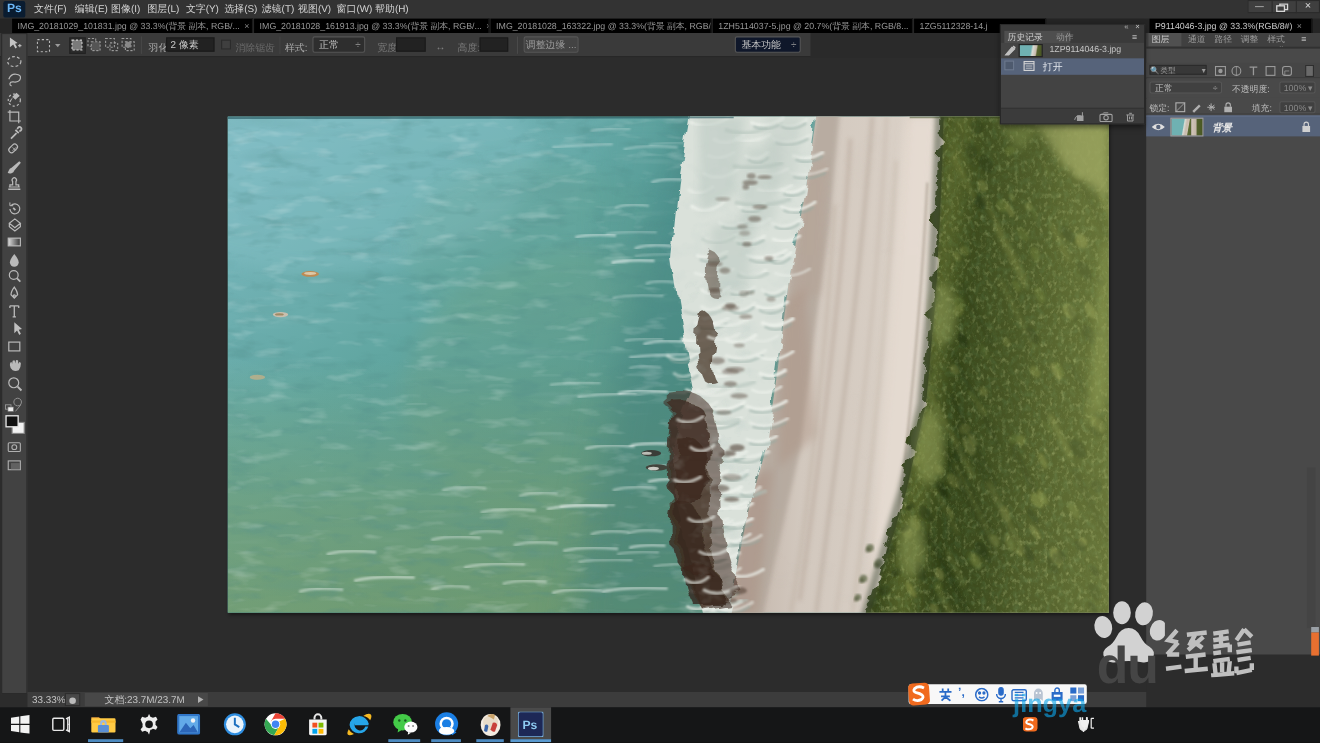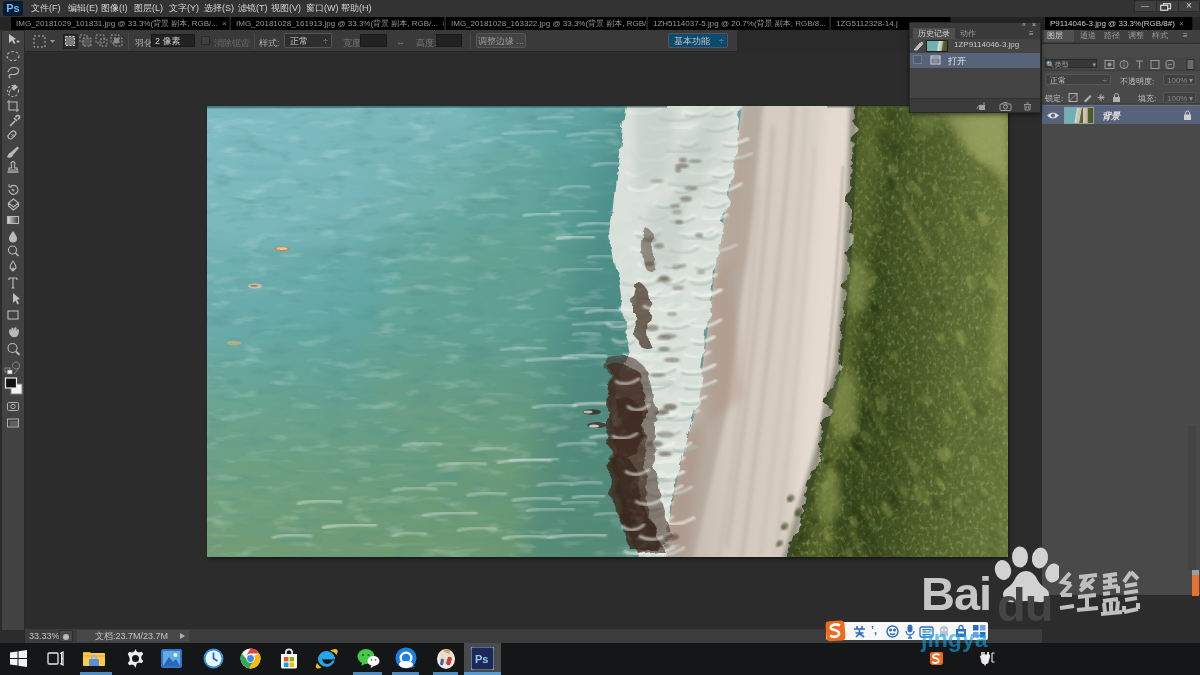--- a/index.html
+++ b/index.html
@@ -695,21 +695,21 @@
     <span class="vsep" style="left:254px"></span>
     <span class="lbl" style="left:259px">样式:</span>
     <span class="ddl" style="left:284px;width:48px">正常<span class="stp">÷</span></span>
     <span class="lbl" style="left:343px;color:#7a7a7a">宽度:</span>
     <span class="inp" style="left:360px;width:27px"></span>
     <span class="abs" style="left:396px;top:7px;color:#8a8a8a;font-size:9px">↔</span>
     <span class="lbl" style="left:416px;color:#7a7a7a">高度:</span>
     <span class="inp" style="left:436px;width:26px"></span>
     <span class="vsep" style="left:470px"></span>
     <span class="obtn" style="left:476px;width:50px">调整边缘 ...</span>
-    <span class="ddl" style="left:668px;width:60px;background:#0c4a6e">基本功能<span class="stp">÷</span></span>
+    <span class="ddl" style="left:668px;width:60px;background:#0f172a">基本功能<span class="stp">÷</span></span>
   </div>
   <div id="optbar2" class="abs"></div>
   <div id="toolbar" class="abs">
   <svg width="22" height="599" viewBox="0 0 22 599">
   <g stroke="#b9b9b9" fill="none" stroke-width="1.1">
     <circle cx="11" cy="4" r="0"></circle>
 
     <path d="M7 3 L7 12 L10 9.5 L12 13 L13.5 12 L11.6 8.8 L14 8 Z" fill="#c4c4c4" stroke="none"></path>
     <path d="M15 8 M14.5 10.5 h3 M16 9 v3" stroke-width="1"></path>
 
@@ -850,21 +850,21 @@
           <path d="M2.5 4.5 v-1.5 a2 2 0 0 1 4 0 v1.5"></path>
         </svg>
     </div>
   </div>
   <div id="histpanel" class="abs">
     <div class="abs" style="left:0;top:0;width:130px;height:5px;background:#3a3a3a">
       <span class="abs" style="left:112px;top:-2px;color:#b0b0b0;font-size:7px">«</span>
         <span class="abs" style="left:122px;top:-2px;color:#c8c8c8;font-size:7px">×</span>
     </div>
     <div class="abs" style="left:0;top:5px;width:130px;height:11px;background:#3a3a3a;color:#9a9a9a;font-size:8px;line-height:11px">
-      <span class="abs ptab" style="left:3px;width:42px;background:#4e4e4e;color:#cfcfcf;text-align:center">历史记录</span>
+      <span class="abs ptab" style="left:3px;width:60px;background:#4e4e4e;color:#cfcfcf;">历史记录</span>
       <span class="abs" style="left:50px">动作</span>
       <span class="abs" style="left:119px;color:#b5b5b5;font-size:8px">≡</span>
     </div>
     <div class="abs" style="left:0;top:16px;width:130px;height:14px;background:#444444">
       <svg class="abs" style="left:3px;top:2px" width="11" height="10" viewBox="0 0 11 10" fill="none" stroke="#c0c0c0">
           <path d="M1 9 L7 2 l2.5 1.5 L4 9 Z" fill="#c0c0c0"></path>
           <path d="M8 1 l2 1.5" stroke-width="1.5"></path>
         </svg>
       <span class="abs" style="left:16px;top:1px;width:22px;height:12px;background:linear-gradient(100deg,#6fb1b2 50%,#d8dcd4 58%,#c9bbae 72%,#55622e 78%,#46541f 100%);border:1px solid #222"></span>
       <span class="abs" style="left:44px;top:1px;color:#c6c6c6;font-size:8px">1ZP9114046-3.jpg</span>
@@ -998,21 +998,20 @@
         <path d="M9.5 3.5 q -3 -1.5 -5 0.5 q -1 1.5 1 2.2 q 2 0.5 3 1.2 q 1.5 1.5 -0.5 2.8 q -2.5 1 -4.5 -0.5" stroke="#fff" stroke-width="1.6" fill="none"></path>
       </svg>
     <svg class="abs" style="left:979px;top:8px" width="12" height="15" viewBox="0 0 12 15" fill="none" stroke="#e8e8e8">
         <path d="M3 1 v4 M9 1 v4" stroke-width="1.6"></path>
         <path d="M1.5 5 h9 l-1 4.5 a3.5 3.5 0 0 1 -7 0 Z" fill="#e8e8e8"></path>
         <path d="M6 12 v2.5" stroke-width="1.4"></path>
       </svg>
   </div>
 
   <div id="baidu" class="abs">
-    <span class="abs" style="left:16px;top:26px;font-size:47px;font-weight:bold;color:#c6c6c6;font-family:'Liberation Sans';letter-spacing:-1px">Bai</span>
     <svg class="abs" style="left:88px;top:5px" width="66" height="60" viewBox="0 0 66 60">
       <g fill="#d2d2d2">
       <ellipse cx="10" cy="25" rx="8" ry="10" transform="rotate(-14 10 25)"></ellipse>
       <ellipse cx="27" cy="12" rx="8" ry="10.5"></ellipse>
       <ellipse cx="47" cy="13" rx="8" ry="10.5" transform="rotate(10 47 13)"></ellipse>
       <ellipse cx="60" cy="28" rx="7.5" ry="9.5" transform="rotate(16 60 28)"></ellipse>
       <path d="M33 26 q 7 0 11 8 q 3 6 8 9 q 6 4 3 10 q -3 5 -10 4 q -6 -1 -12 -1 q -6 0 -12 1 q -7 1 -10 -4 q -3 -6 3 -10 q 5 -3 8 -9 q 4 -8 11 -8 Z"></path>
       </g>
     </svg>
     <span class="abs" style="left:92px;top:37px;font-size:47px;font-weight:bold;color:#454545;font-family:'Liberation Sans';letter-spacing:-1px">du</span>

